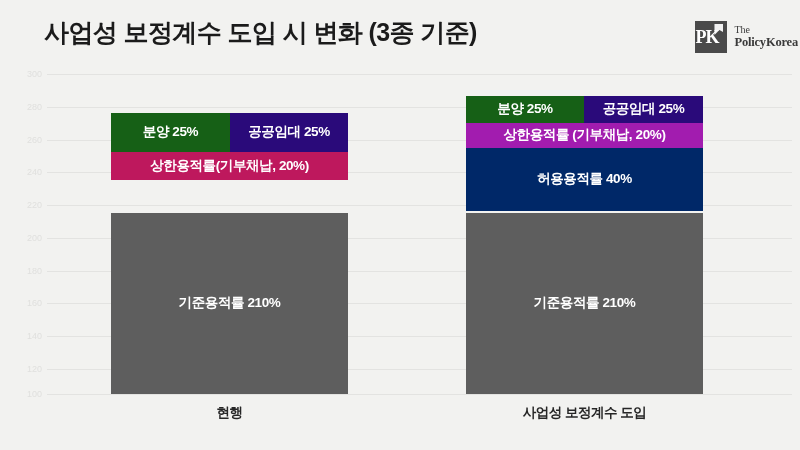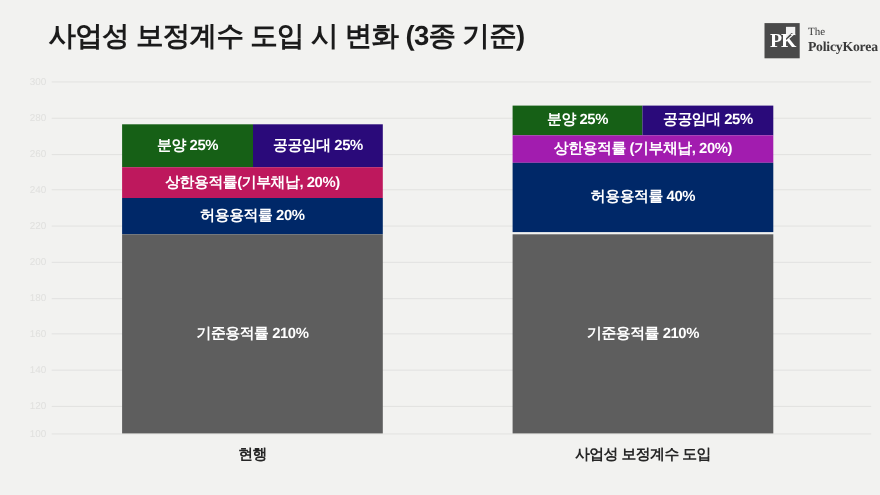--- a/index.html
+++ b/index.html
@@ -14,21 +14,21 @@
   
   .header{position:absolute;left:16px;top:0;width:800px;height:66px;}
   .title{
     position:absolute;left:28px;top:16px;
     font-size:25px;font-weight:bold;color:#1b1b1b;
     letter-spacing:-0.6px;white-space:nowrap;
   }
   .logo{position:absolute;right:18px;top:20px;height:34px;display:flex;align-items:center;gap:7px;}
   .logo-mark{
     width:32px;height:32px;background:#4a4a4a;position:relative;
-    display:flex;align-items:center;justify-content:center;
+    display:flex;align-items:center;
   }
   .logo-mark .pk{
     font-family:"Liberation Serif","DejaVu Serif",serif;
     font-size:18px;color:#ffffff;font-weight:bold;line-height:1;
     letter-spacing:-1px;
   }
   .logo-mark .flag{
     position:absolute;right:4px;top:3px;width:9px;height:11px;
     background:#ffffff;clip-path:polygon(0 0,100% 0,100% 75%,55% 55%,0 100%);
     opacity:.92;
@@ -120,23 +120,20 @@
         <span class="seg-txt">분양 25%</span>
       </div>
       <div class="seg split" style="left:119px;top:0;width:118px;height:39px;background:#2a0a7a">
         <span class="seg-txt">공공임대 25%</span>
       </div>
 
       <div class="seg" style="top:39px;height:28px;background:#be185d">
         <span class="seg-txt">상한용적률(기부채납, 20%)</span>
       </div>
 
-      <div class="seg" style="top:67px;height:33px;background:#002868">
-        <span class="seg-txt">허용용적률 20%</span>
-      </div>
 
       <div class="seg" style="top:100px;height:181px;background:#5e5e5e">
         <span class="seg-txt">기준용적률 210%</span>
       </div>
     </div>
 
     <div class="xlabel" style="left:111px;top:338px;width:237px">현행</div>
 
     <div class="bar" style="left:466px;top:30px;width:237px;height:298px">
 

